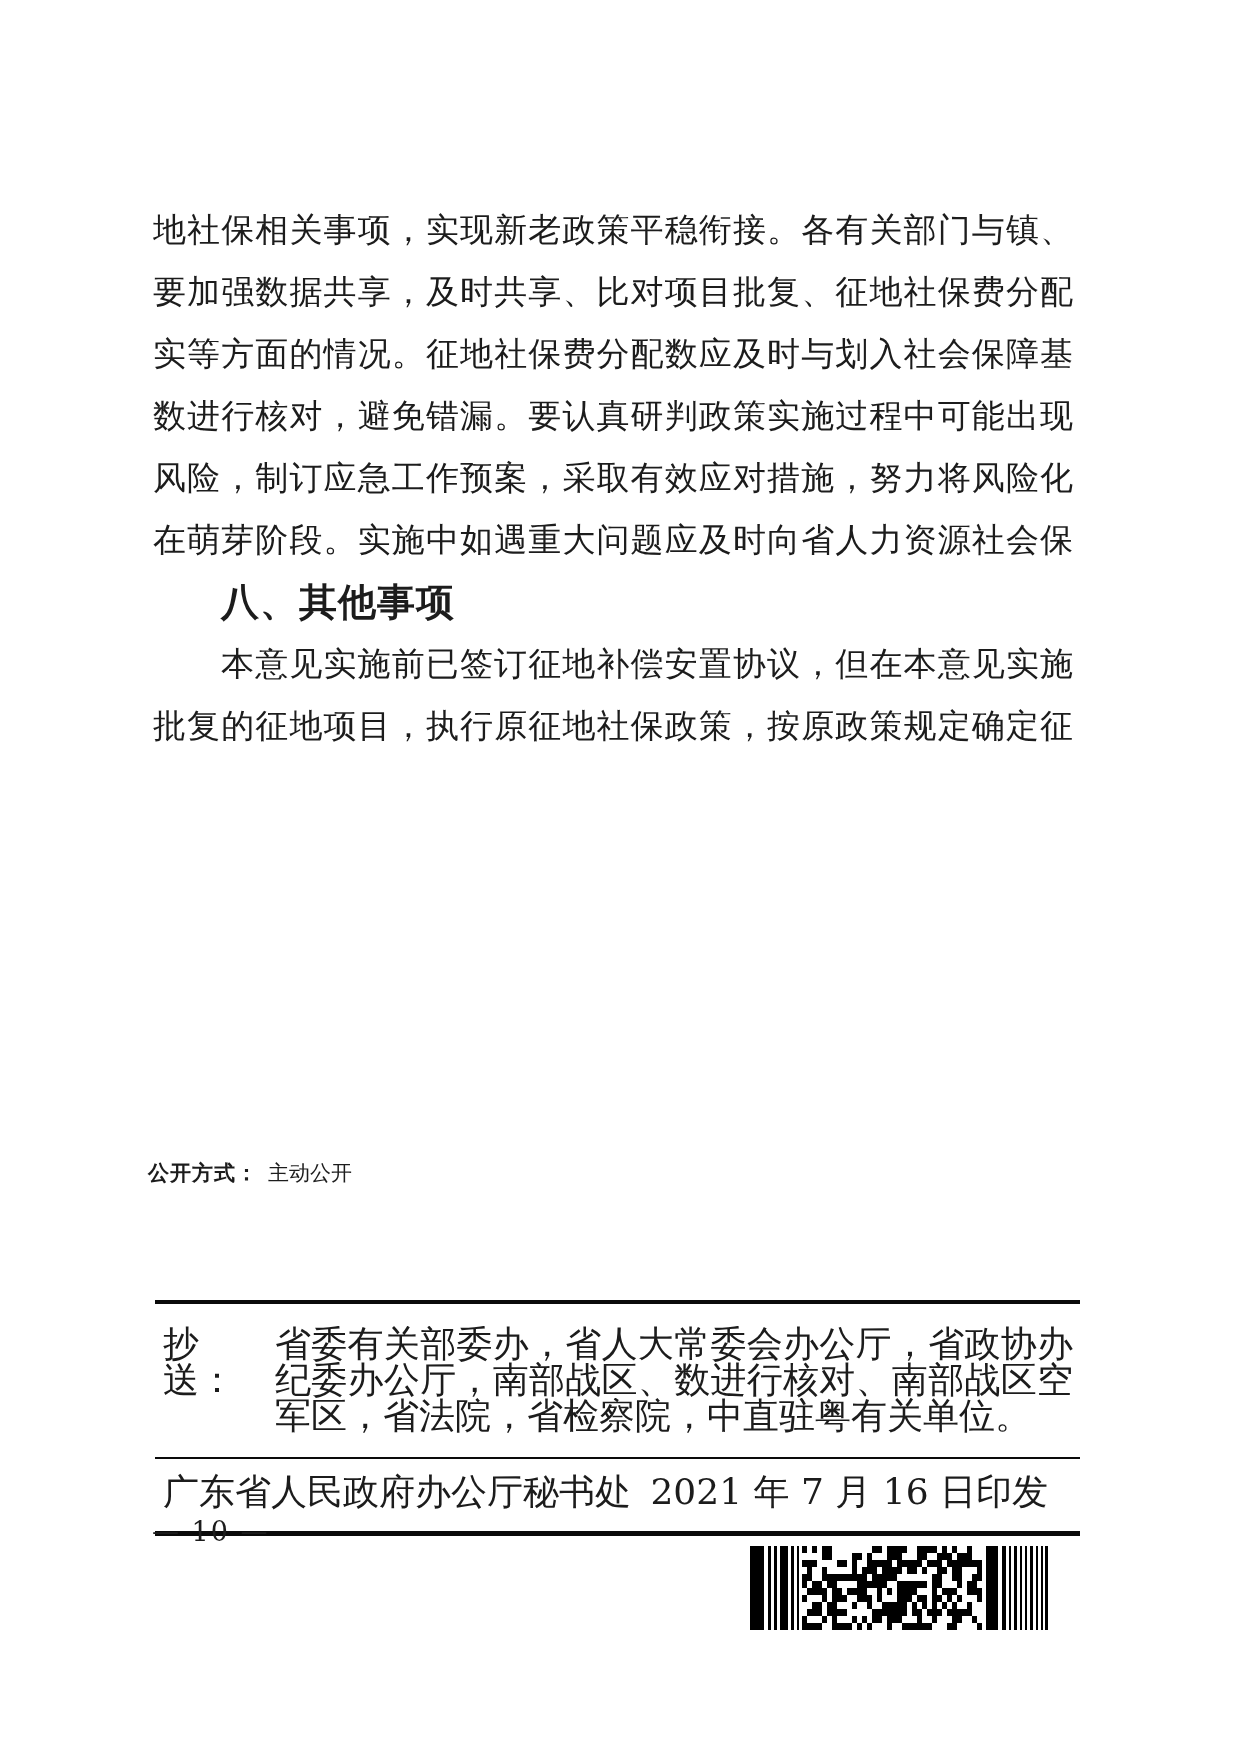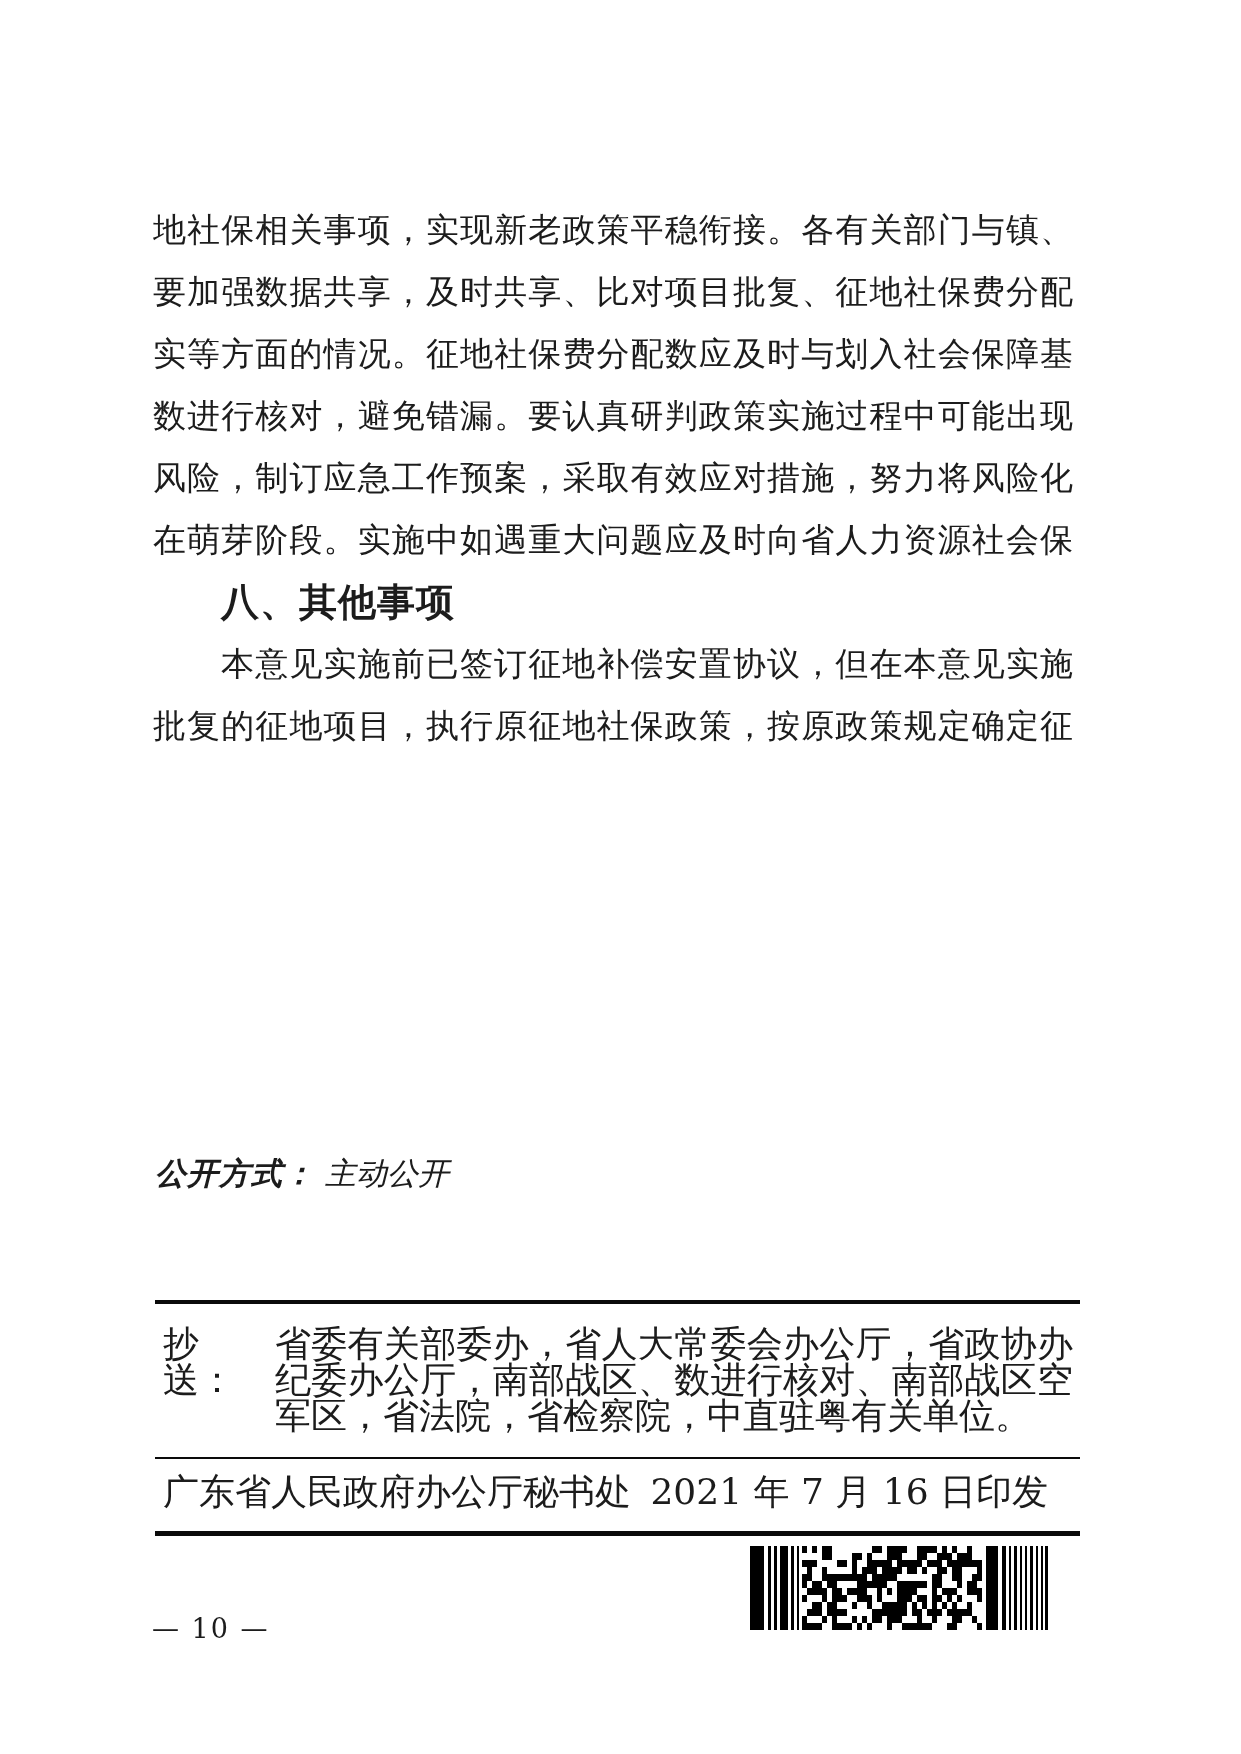--- a/index.html
+++ b/index.html
@@ -17,41 +17,41 @@
   .body-text { position:absolute; left:153px; top:199px; width:920px;
                font-size:33px; line-height:62px; }
   .line { height:62px; overflow:hidden; text-align:justify; text-align-last:justify; }
   .line.last { text-align:left; text-align-last:left; }
   .line.indent { text-indent:68px; }
   .heading { height:62px; overflow:hidden; text-indent:68px;
              font-family:"DejaVu Sans","Liberation Sans",sans-serif;
              font-weight:bold; font-size:38px; letter-spacing:1px;
              text-align:left; text-align-last:left; }
   
-  .disclosure { position:absolute; left:155px; top:1152px; font-size:31px; line-height:42px;font-style:italic; }
+  .disclosure { position:absolute; left:148px; top:1152px; font-size:21px; line-height:42px; }
   .disclosure .label { font-family:"DejaVu Sans","Liberation Sans",sans-serif;
                        font-weight:bold; letter-spacing:1px; }
   .disclosure .value { margin-left:10px; }
   
   .rule { position:absolute; left:155px; width:925px; background:var(--rule); }
   .rule-a { top:1300px; height:4px; }
   .rule-b { top:1457px; height:2px; }
   .rule-c { top:1531px; height:5px; }
   
   .cc { position:absolute; left:163px; top:1326px; width:910px;
         font-size:36px; line-height:36px; display:flex; }
   .cc-label { flex:0 0 84px; }
   .cc-lines { flex:1 1 auto; }
   .cc-line { height:36px; overflow:hidden; text-align:justify; text-align-last:justify;margin-left:28px; }
   .cc-line.last { text-align:left; text-align-last:left; }
   
   .footer { position:absolute; left:163px; top:1472px; width:885px;
             display:flex; justify-content:space-between; font-size:36px; line-height:40px; }
   
-  .page-num { position:absolute; left:152px; top:1612px; font-size:27px; line-height:34px;
+  .page-num { position:absolute; left:152px; top:1515px; font-size:27px; line-height:34px;
               letter-spacing:2px; }
   
   .barcode { position:absolute; left:750px; top:1546px; width:298px; height:84px; }
   .barcode svg { display:block; width:100%; height:100%; }
 </style>
 </head>
 <body>
 
 <div class="page">
 

